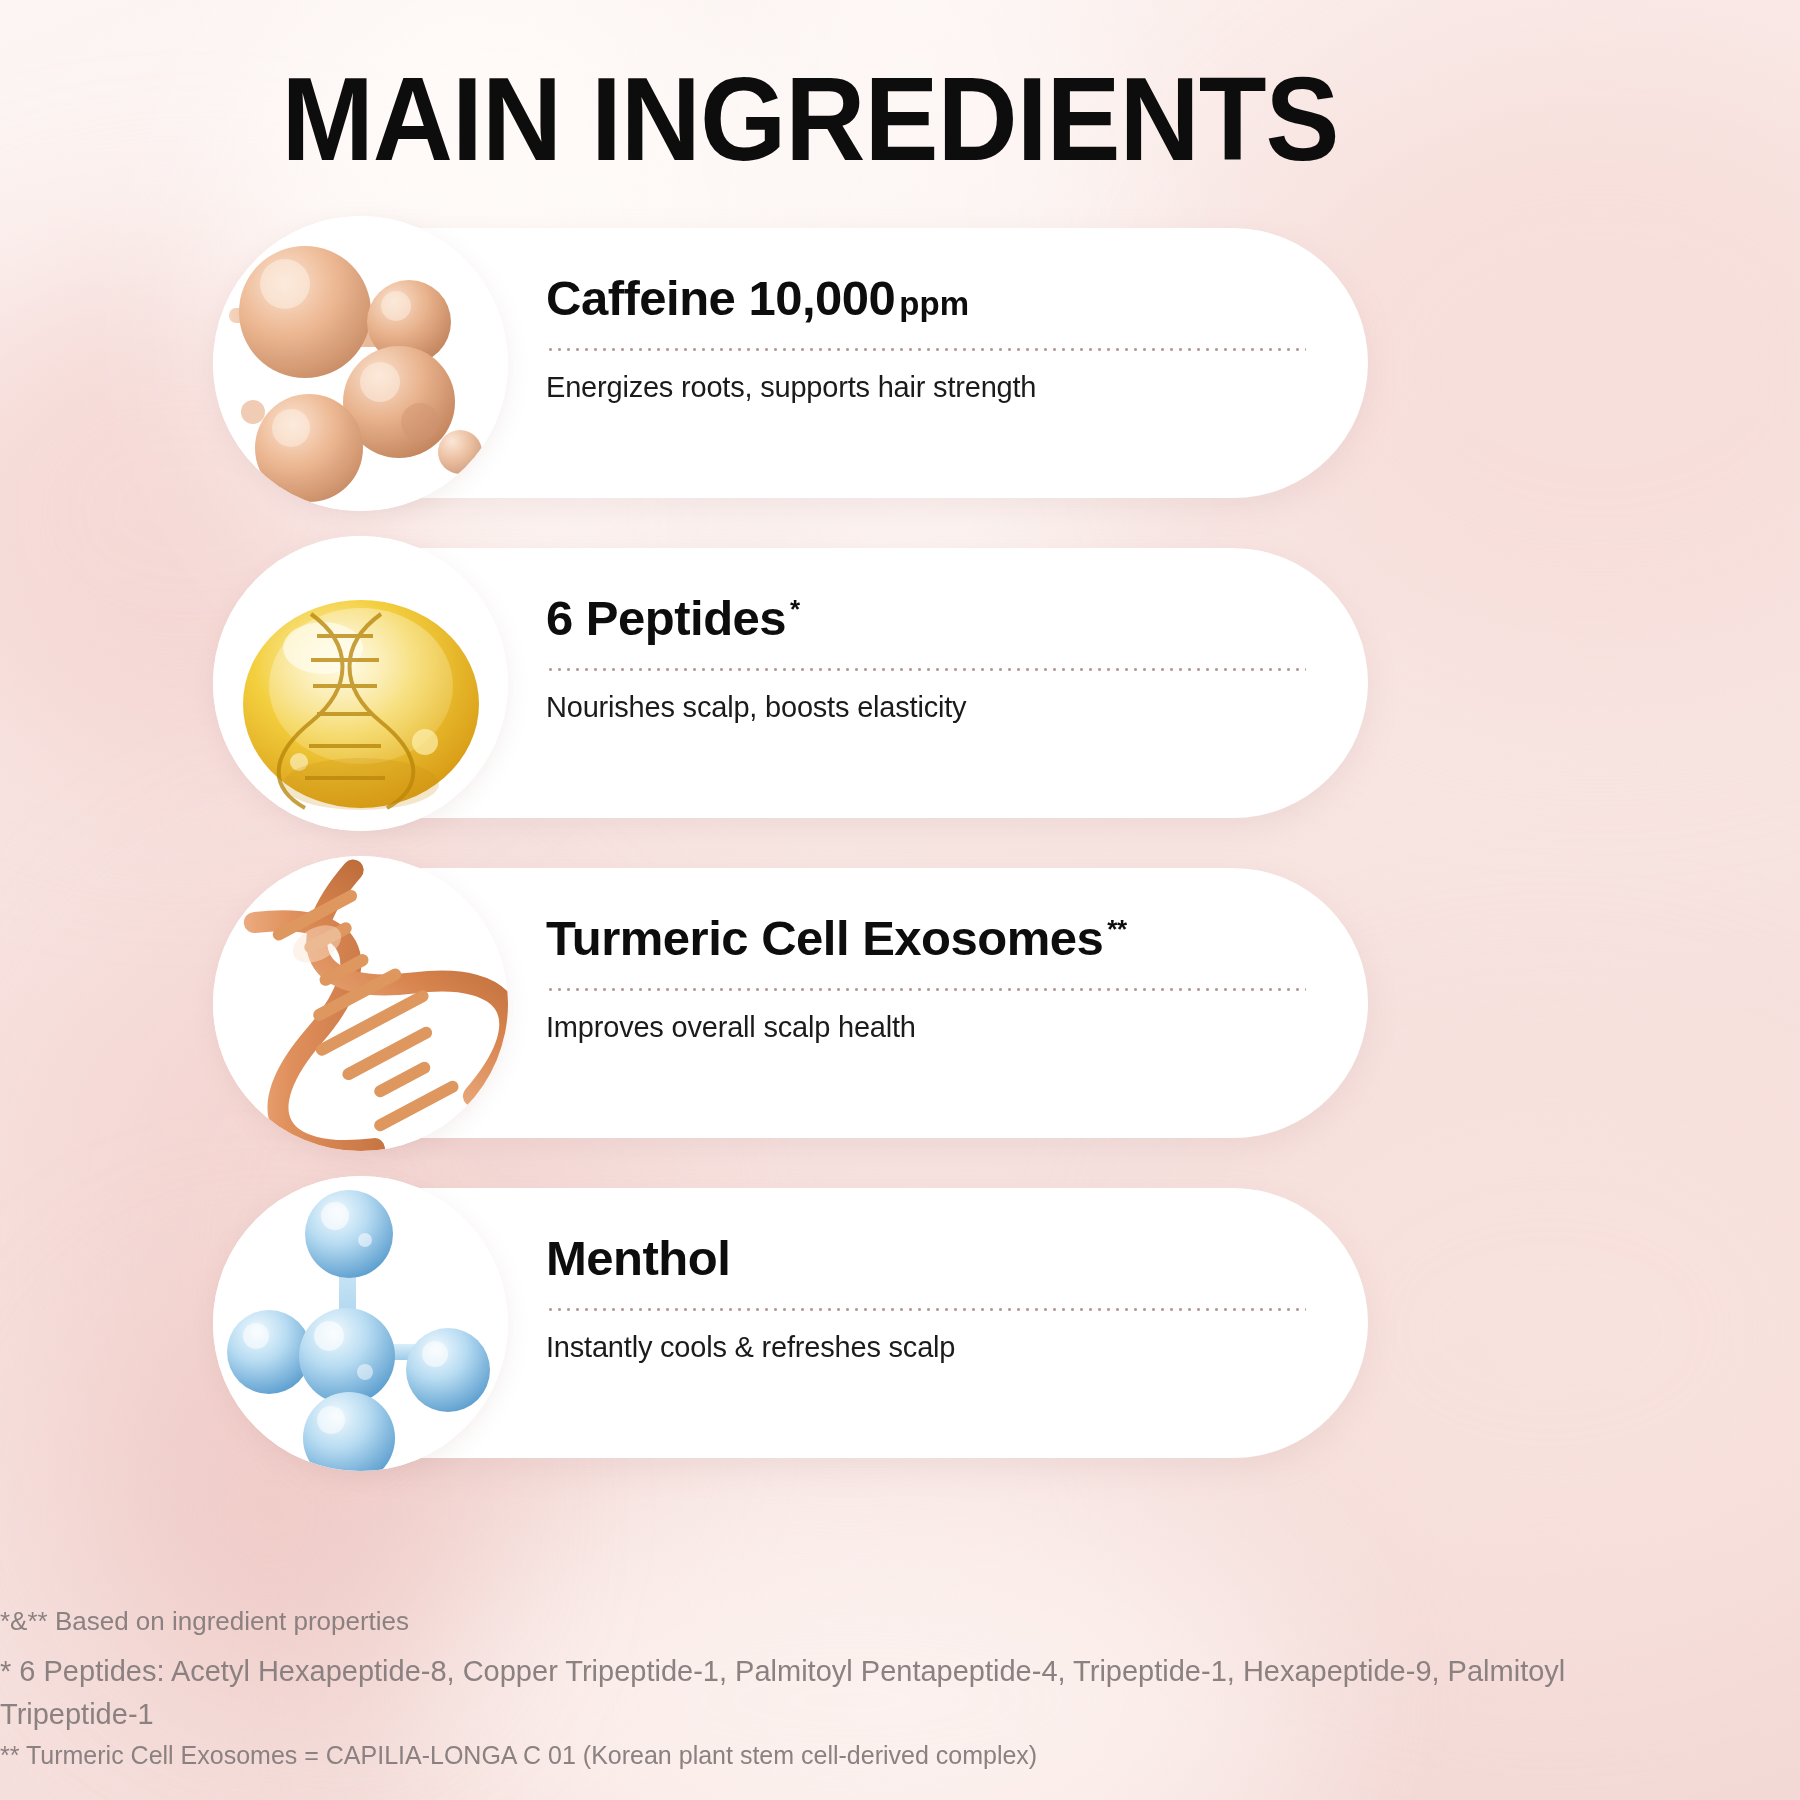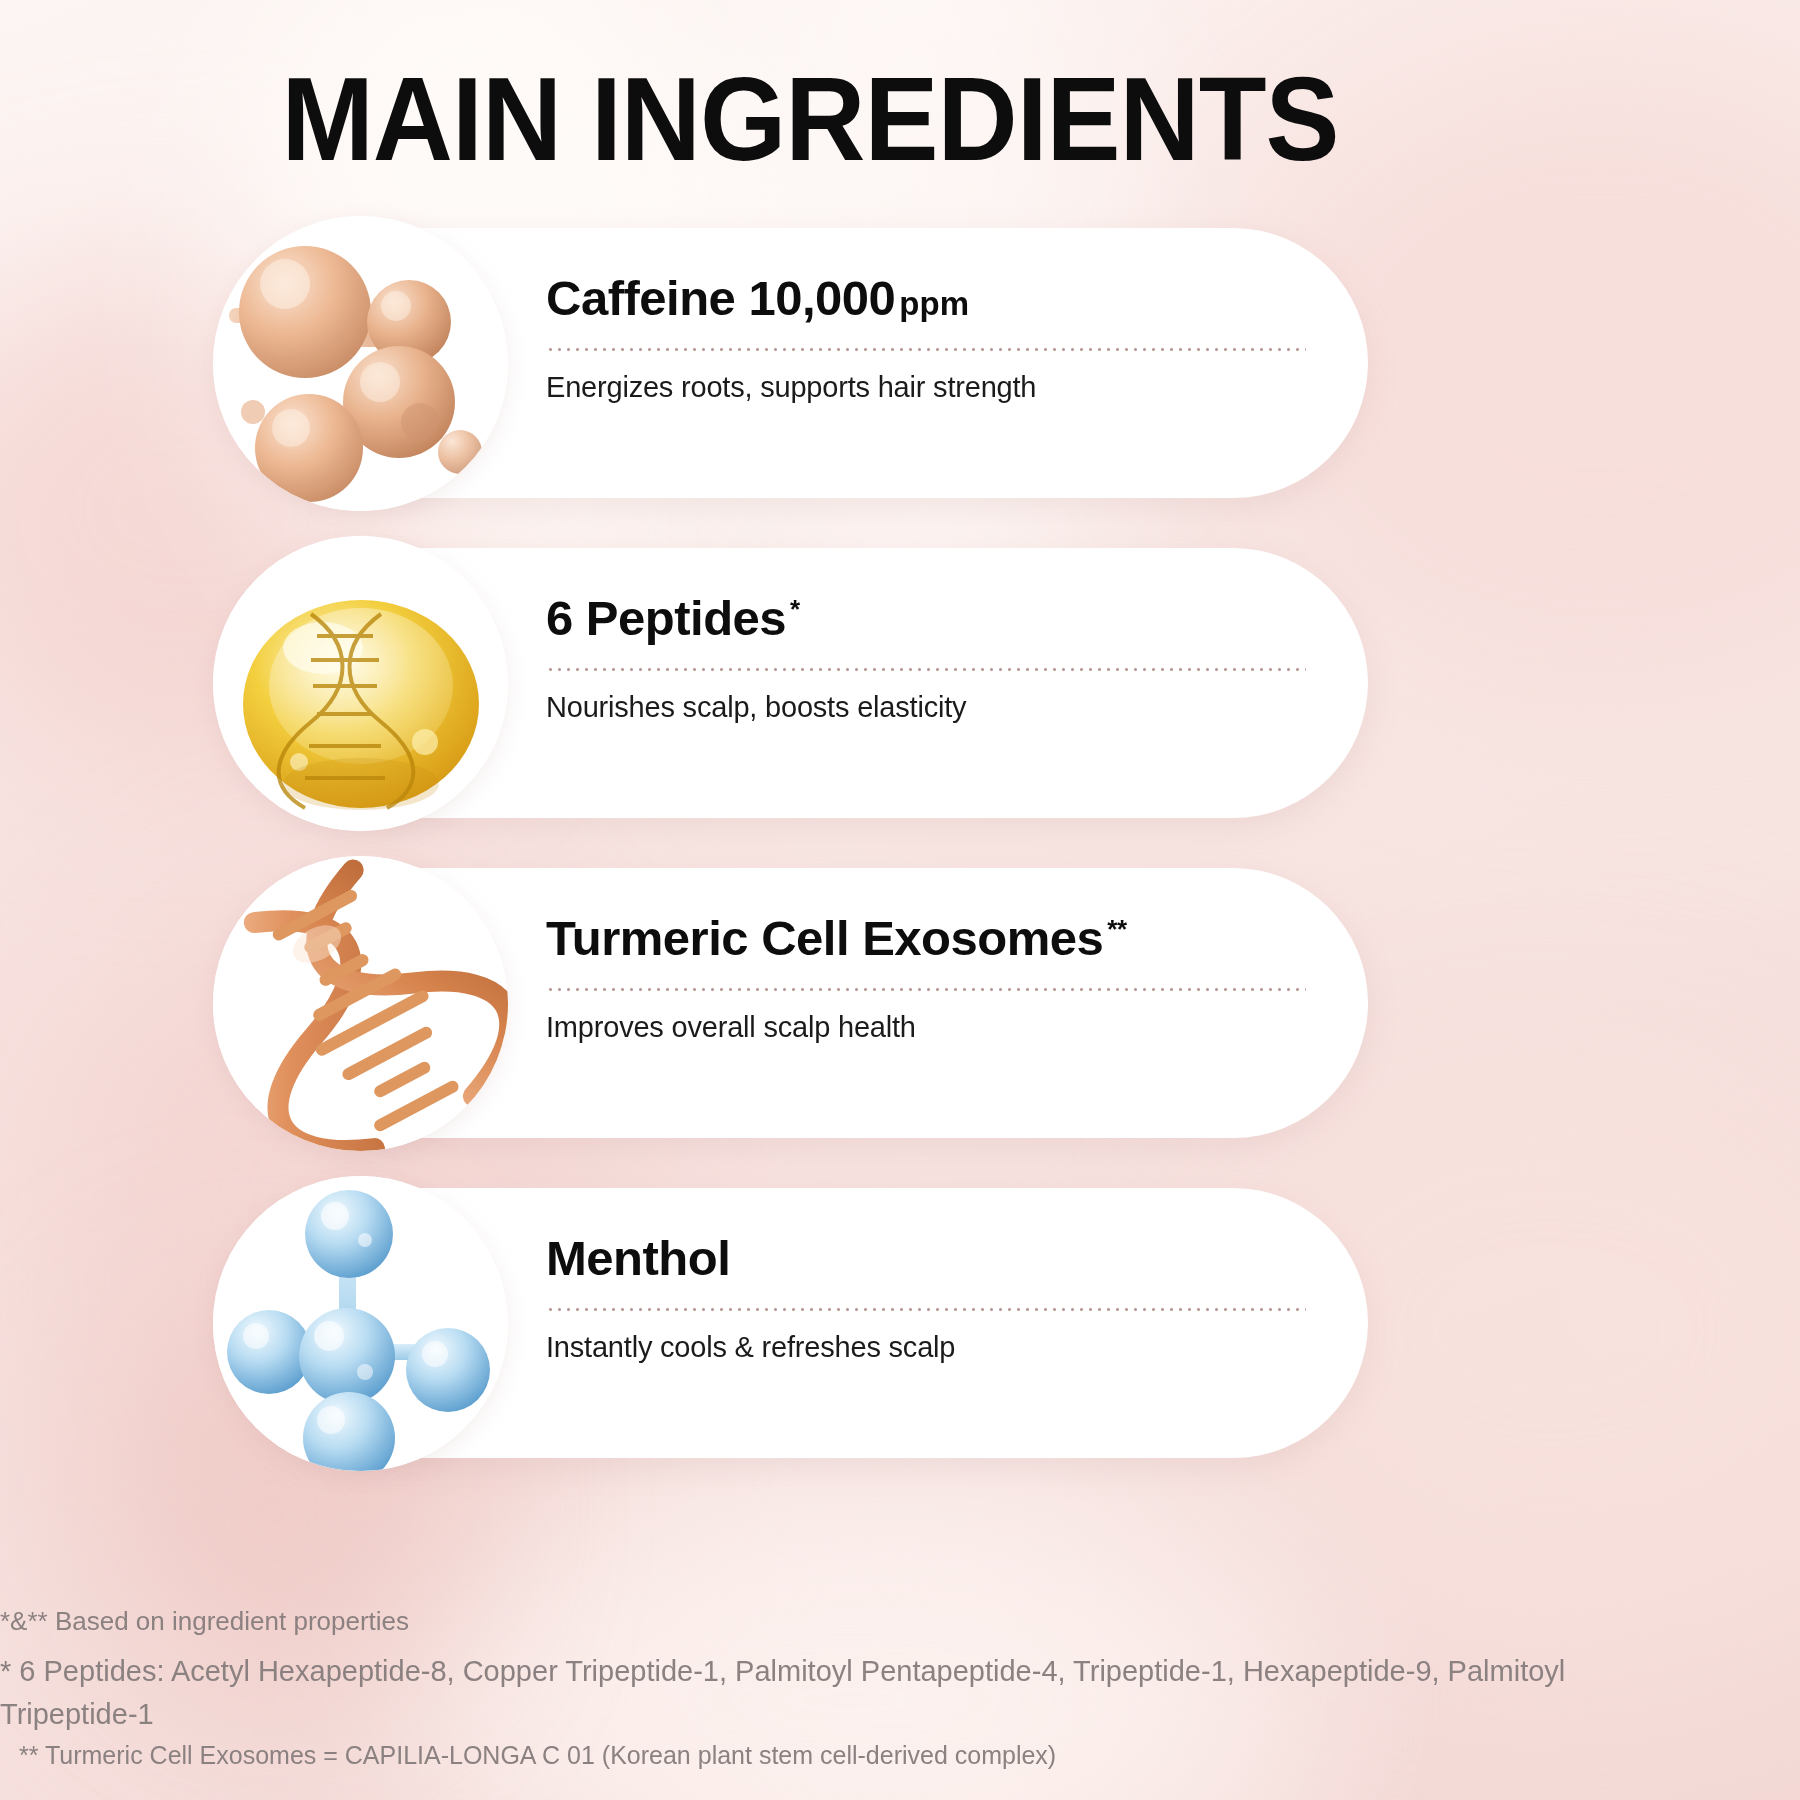--- a/index.html
+++ b/index.html
@@ -126,21 +126,21 @@
 
   
   .footnotes {
     position:absolute;
     left:0; right:0; bottom:26px;
     color:#8b8181;
   }
   .fn { line-height:1.5; }
   .fn-0 { font-size:26px; margin-bottom:9px; }
   .fn-1 { font-size:29px; }
-  .fn-2 { font-size:25px;padding-left:19px; }
+  .fn-2 { font-size:25px; }
 </style>
 </head>
 <body>
 
 <div class="bg-layer">
   <div class="bg-base"></div>
   <div class="bg-blob b1"></div>
   <div class="bg-blob b2"></div>
   <div class="bg-blob b3"></div>
   <div class="bg-blob b4"></div>

